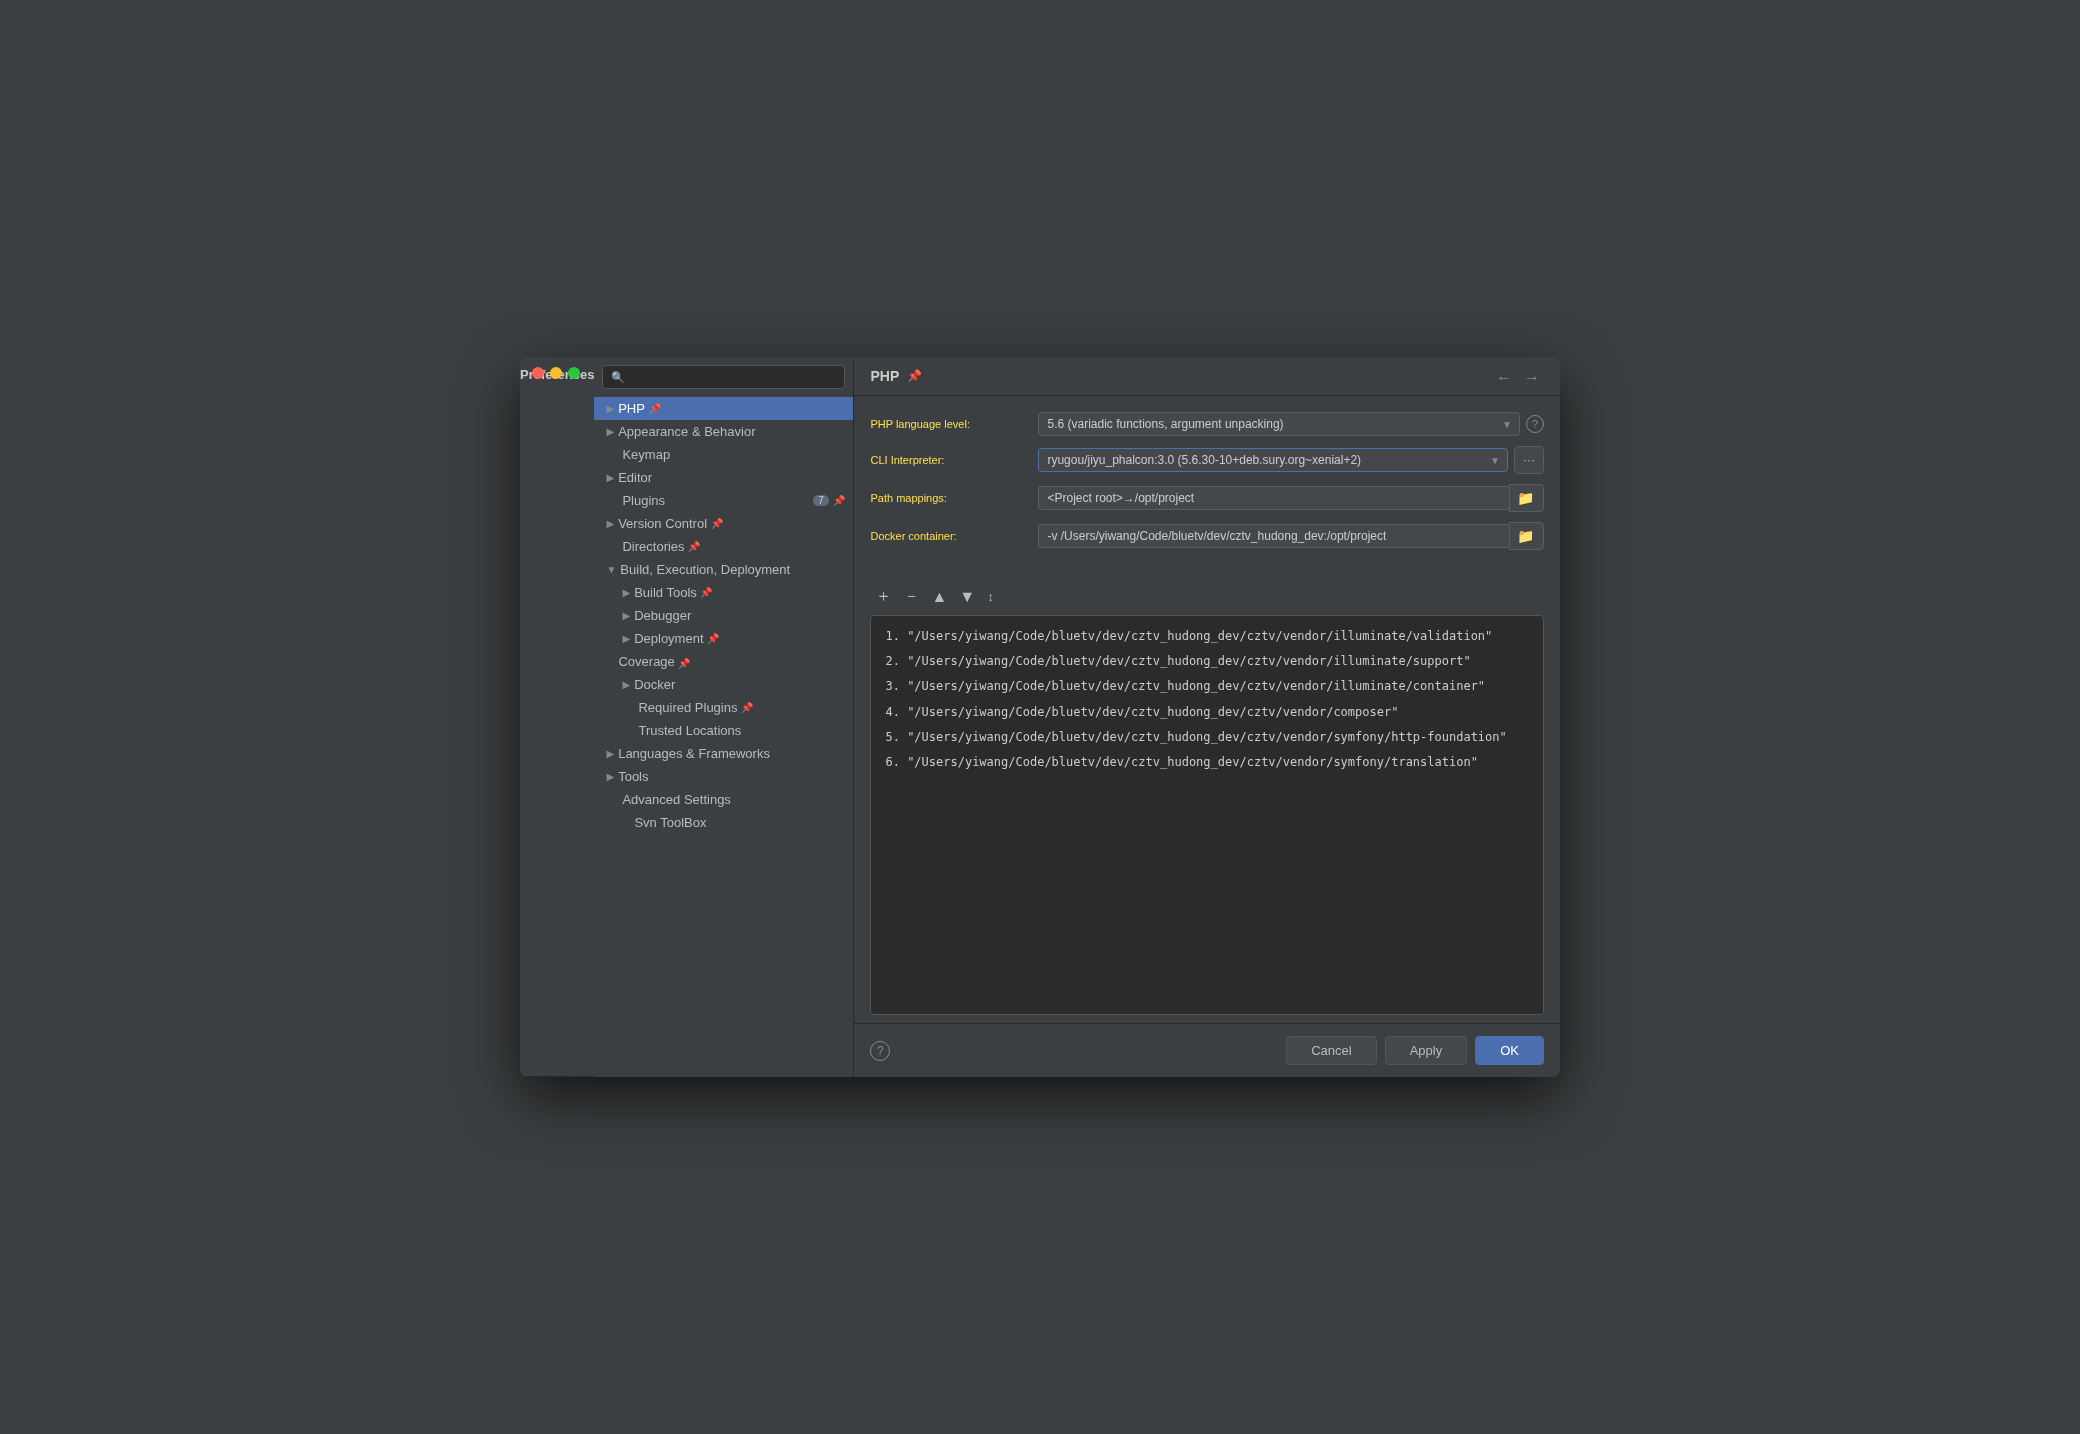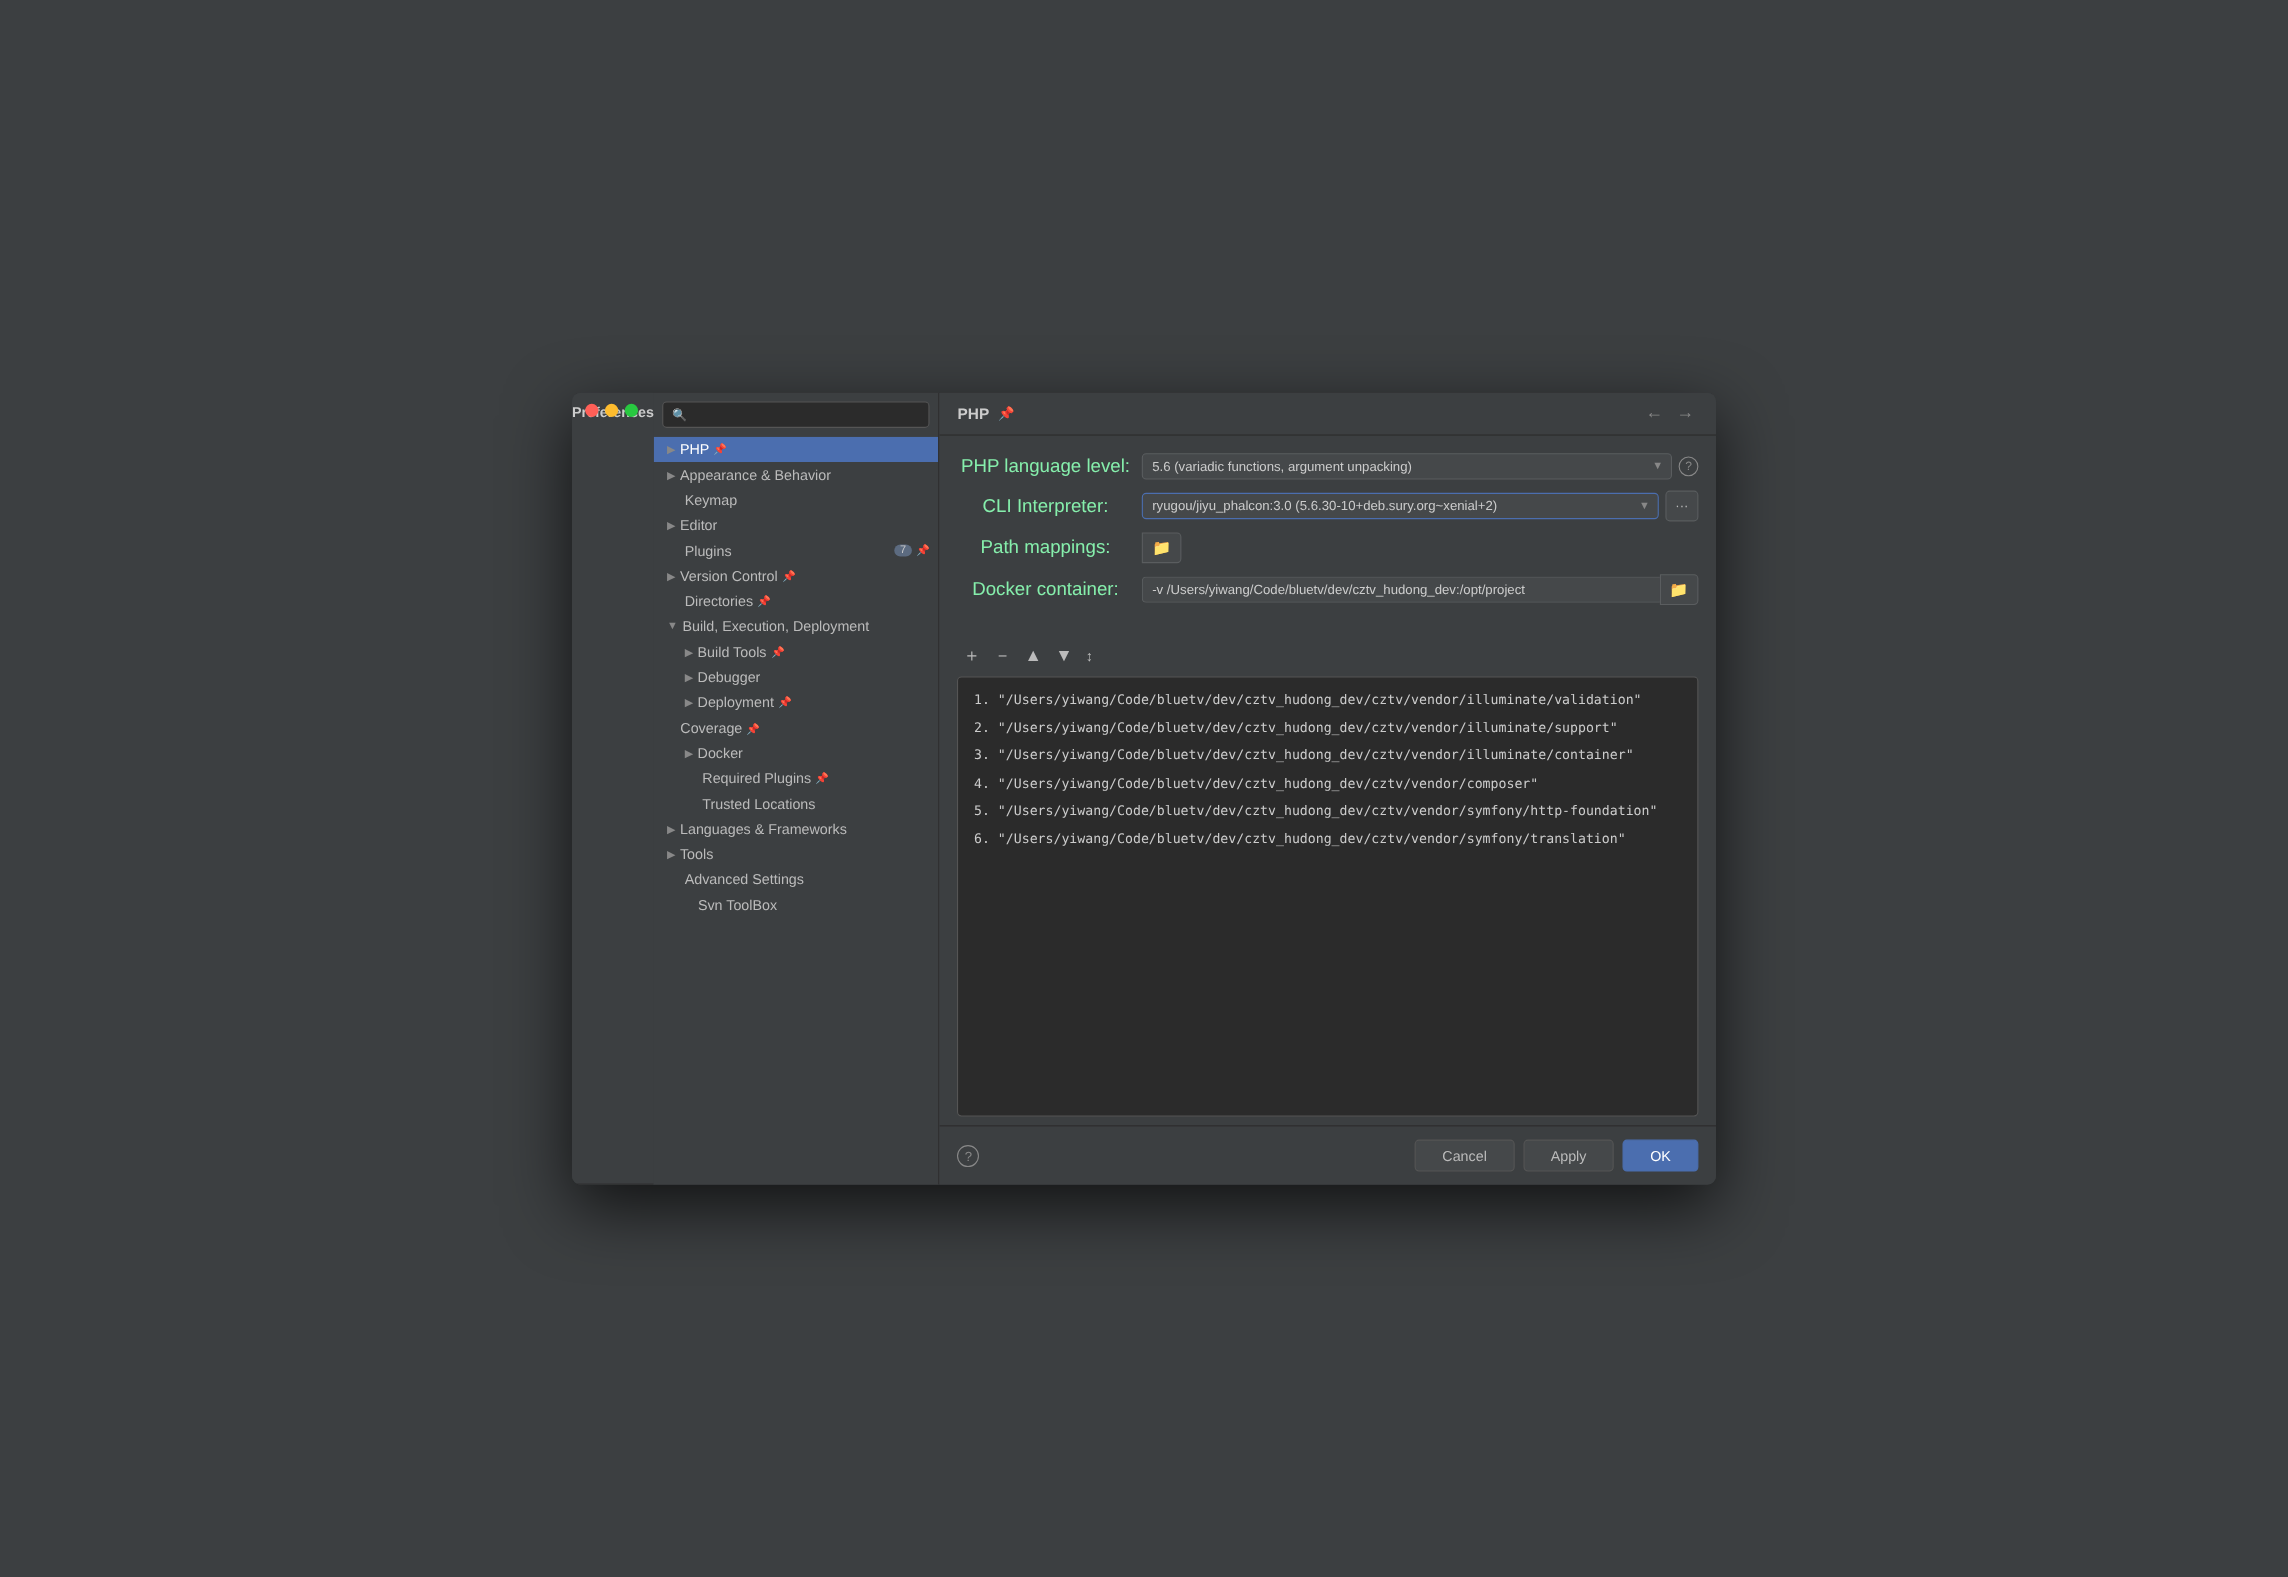--- a/index.html
+++ b/index.html
@@ -164,23 +164,23 @@
       flex-shrink: 0;
     }
     .form-row {
       display: flex;
       align-items: center;
       margin-bottom: 10px;
       gap: 8px;
     }
     .form-label {
       width: 160px;
-      color: #86efac;
-      font-size: 17px;
-      text-align: center;
+      color: #fde047;
+      font-size: 11px;
+      text-align: left;
       flex-shrink: 0;
     }
     .form-control {
       flex: 1;
       display: flex;
       align-items: center;
       gap: 6px;
     }
     .select-wrapper {
       flex: 1;
@@ -521,20 +521,21 @@
               <span class="select-arrow">▼</span>
             </div>
             <button class="dots-btn">···</button>
           </div>
         </div>
 
         <div class="form-row">
           <span class="form-label">Path mappings:</span>
           <div class="form-control">
             <div class="input-with-btn">
+              <input type="text" class="text-input" value="&lt;Project root&gt;→/opt/project" style="">
               <button class="folder-btn">📁</button>
             </div>
           </div>
         </div>
 
         <div class="form-row">
           <span class="form-label">Docker container:</span>
           <div class="form-control">
             <div class="input-with-btn">
               <input type="text" class="text-input" value="-v /Users/yiwang/Code/bluetv/dev/cztv_hudong_dev:/opt/project" style="">

